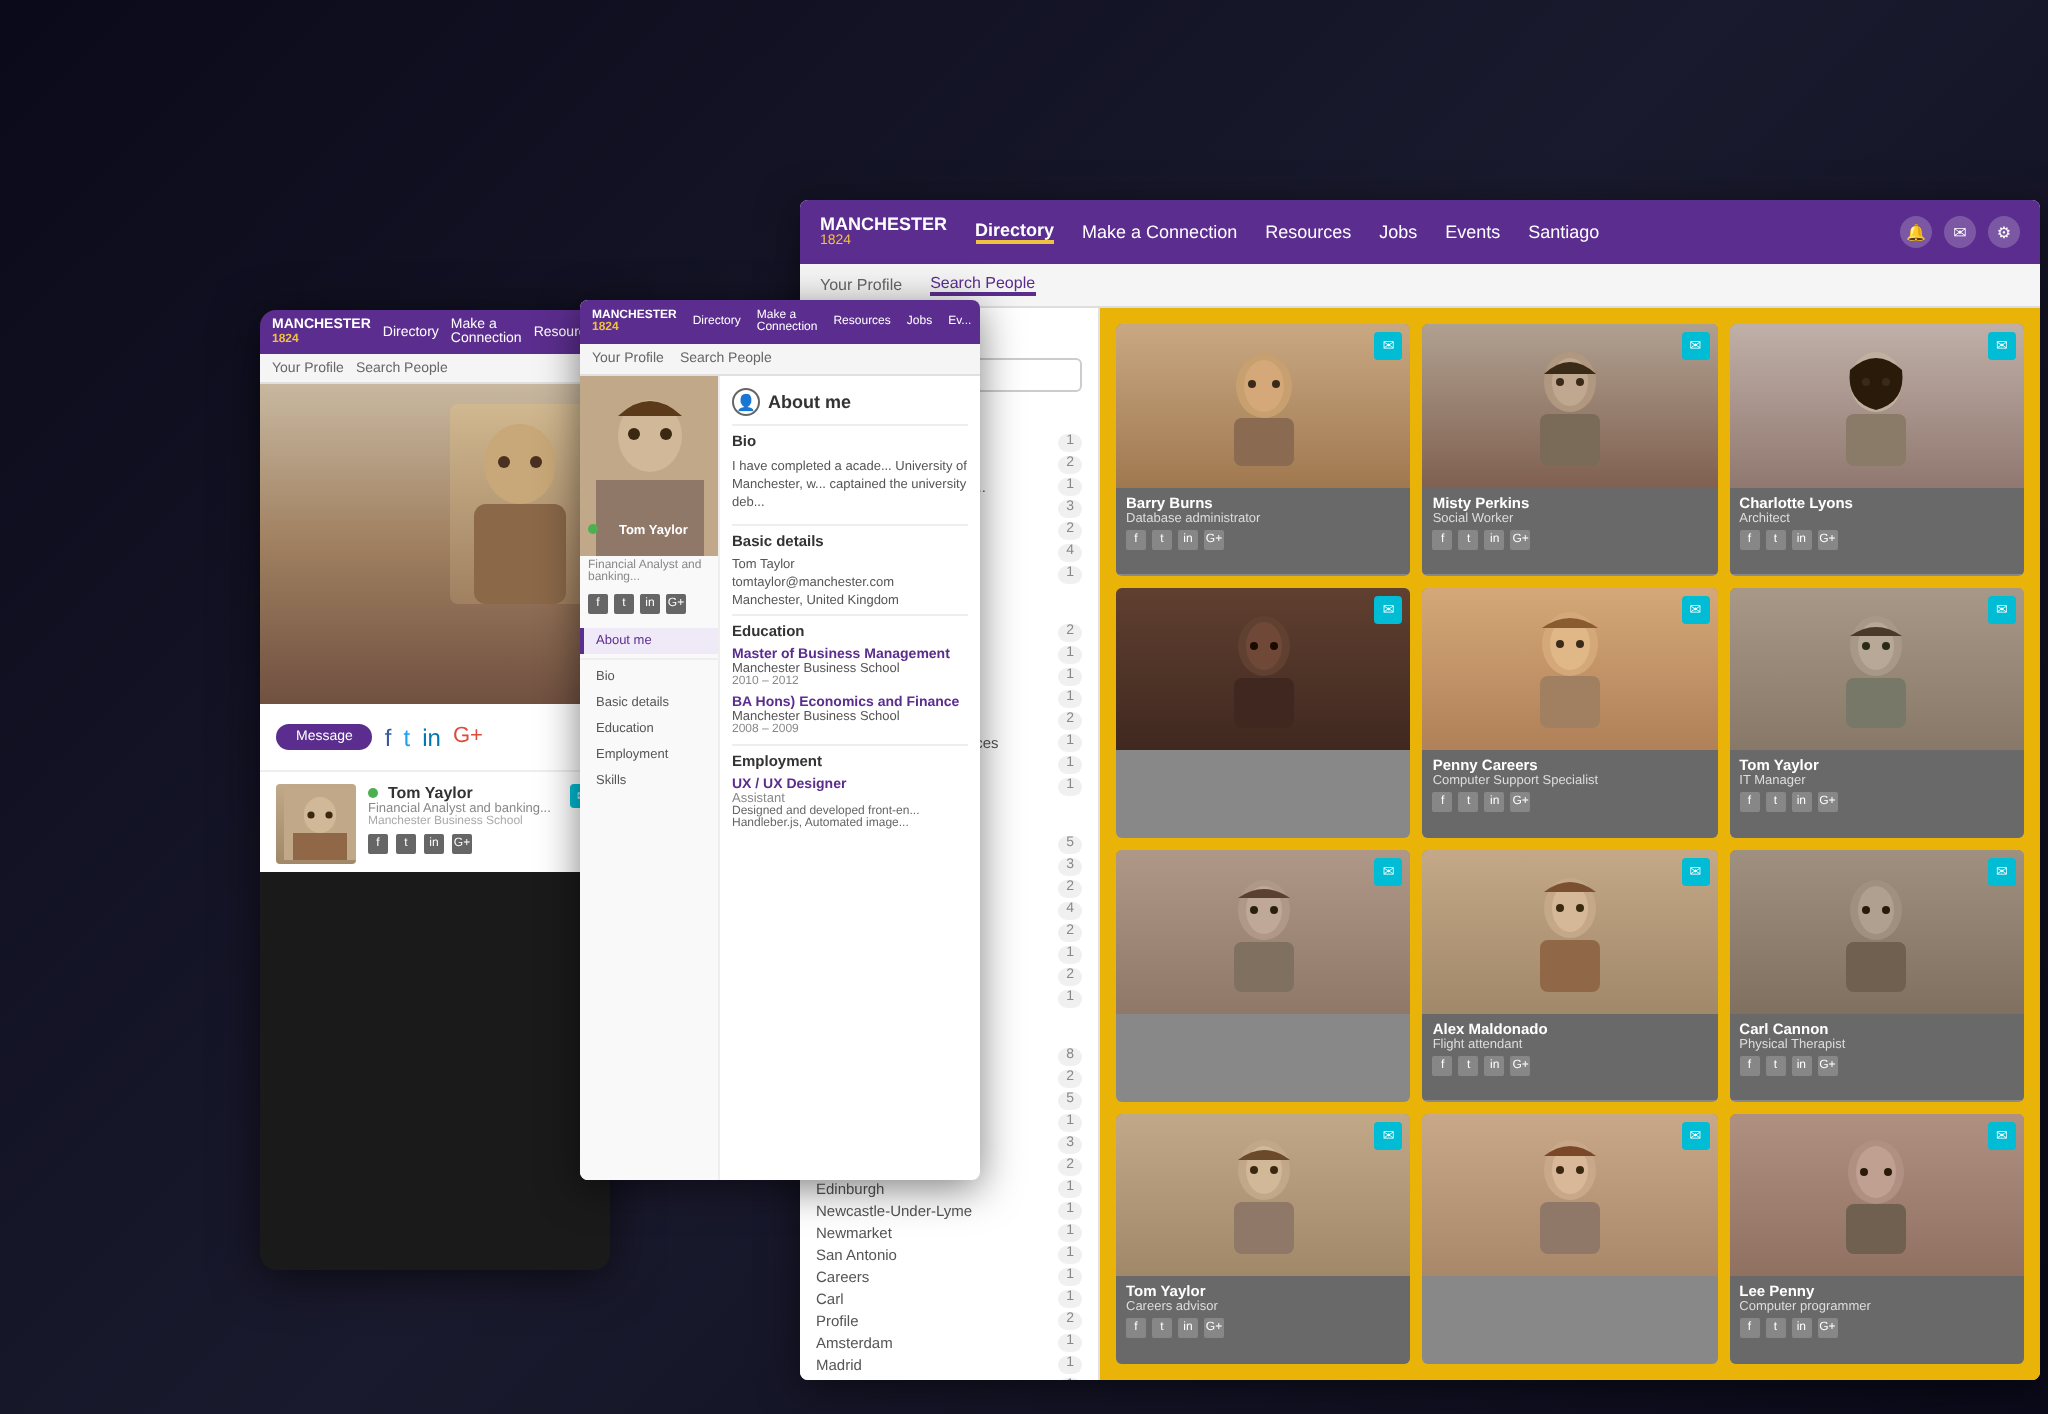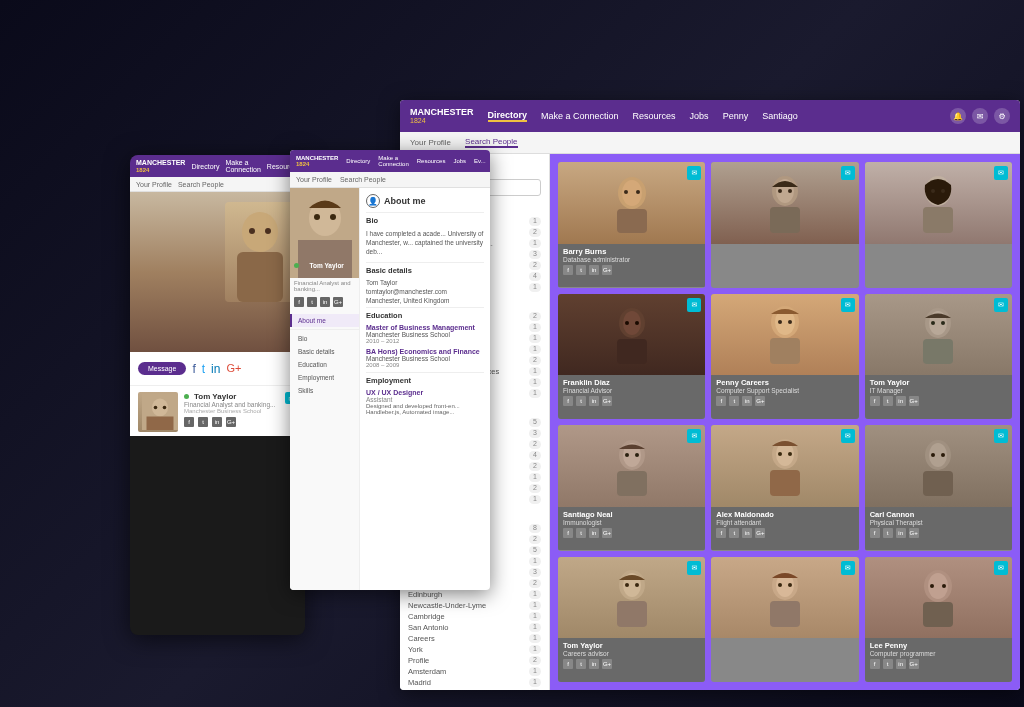--- a/index.html
+++ b/index.html
@@ -147,21 +147,21 @@
       background: #f0f0f0;
       border-radius: 8px;
       padding: 0 4px;
       font-size: 7px;
       color: #888;
     }
 
     
     .people-grid {
       flex: 1;
-      background: #8b5cf6;
+      background: #eab308;
       padding: 8px;
       display: grid;
       grid-template-columns: repeat(3, 1fr);
       grid-template-rows: repeat(4, 1fr);
       gap: 6px;
       overflow: hidden;
     }
     .person-card {
       background: #888;
       border-radius: 3px;
@@ -536,21 +536,21 @@
     <div class="manchester-logo">
       <div>
         <div class="logo-text">MANCHESTER</div>
         <div class="logo-year">1824</div>
       </div>
     </div>
     <span class="nav-link active">Directory</span>
     <span class="nav-link">Make a Connection</span>
     <span class="nav-link">Resources</span>
     <span class="nav-link">Jobs</span>
-    <span class="nav-link">Penny</span>
+    <span class="nav-link">Events</span>
     <span class="nav-link">Santiago</span>
     <div class="nav-icons">
       <div class="nav-icon-circle">🔔</div>
       <div class="nav-icon-circle">✉</div>
       <div class="nav-icon-circle">⚙</div>
     </div>
   </div>
 
   <div class="sub-nav">
     <span class="sub-nav-link">Your Profile</span>
@@ -698,33 +698,33 @@
           </div>
         <div class="filter-item">
             <span>Edinburgh</span>
             <span class="filter-count">1</span>
           </div>
         <div class="filter-item">
             <span>Newcastle-Under-Lyme</span>
             <span class="filter-count">1</span>
           </div>
         <div class="filter-item">
-            <span>Cambridge</span>
+            <span>Newmarket</span>
             <span class="filter-count">1</span>
           </div>
         <div class="filter-item">
             <span>San Antonio</span>
             <span class="filter-count">1</span>
           </div>
         <div class="filter-item">
             <span>Careers</span>
             <span class="filter-count">1</span>
           </div>
         <div class="filter-item">
-            <span>York</span>
+            <span>Carl</span>
             <span class="filter-count">1</span>
           </div>
         <div class="filter-item">
             <span>Profile</span>
             <span class="filter-count">2</span>
           </div>
         <div class="filter-item">
             <span>Amsterdam</span>
             <span class="filter-count">1</span>
           </div>
@@ -770,57 +770,67 @@
           <svg width="50" height="60" viewBox="0 0 50 60">
               <ellipse cx="25" cy="18" rx="13" ry="15" fill="#b09880"></ellipse>
               <ellipse cx="25" cy="18" rx="9" ry="12" fill="#c0a890"></ellipse>
               <path d="M12 14 Q25 2 38 14" fill="#3a2a18"></path>
               <rect x="10" y="34" width="30" height="26" rx="4" fill="#7a6a58"></rect>
               <circle cx="20" cy="18" r="2" fill="#3a2a1a"></circle>
               <circle cx="30" cy="18" r="2" fill="#3a2a1a"></circle>
             </svg>
         </div>
         <div class="card-msg-icon">✉</div>
+        <div class="person-info">
+          <div class="person-name">Misty Perkins</div>
+          <div class="person-role">Social Worker</div>
+          <div class="person-social">
+            <div class="social-icon">f</div>
+            <div class="social-icon">t</div>
+            <div class="social-icon">in</div>
+            <div class="social-icon">G+</div>
+          </div>
+        </div>
       </div>
 
       <div class="person-card">
         <div class="person-photo-placeholder photo-charlotte">
           <svg width="50" height="60" viewBox="0 0 50 60">
               <ellipse cx="25" cy="18" rx="13" ry="15" fill="#c0b0a0"></ellipse>
               <ellipse cx="25" cy="18" rx="9" ry="12" fill="#d0c0b0"></ellipse>
               <path d="M12 12 Q25 0 38 12 Q40 28 25 32 Q10 28 12 12Z" fill="#2a1a0a"></path>
               <rect x="10" y="34" width="30" height="26" rx="4" fill="#8a7a68"></rect>
               <circle cx="20" cy="18" r="2" fill="#3a2a1a"></circle>
               <circle cx="30" cy="18" r="2" fill="#3a2a1a"></circle>
             </svg>
         </div>
         <div class="card-msg-icon">✉</div>
+        <div class="person-info">
+          <div class="person-name">Charlotte Lyons</div>
+          <div class="person-role">Architect</div>
+          <div class="person-social">
+            <div class="social-icon">f</div>
+            <div class="social-icon">t</div>
+            <div class="social-icon">in</div>
+            <div class="social-icon">G+</div>
+          </div>
+        </div>
       </div>
 
       <div class="person-card">
         <div class="person-photo-placeholder photo-franklin">
           <svg width="50" height="60" viewBox="0 0 50 60">
               <ellipse cx="25" cy="19" rx="13" ry="15" fill="#604030"></ellipse>
               <ellipse cx="25" cy="19" rx="9" ry="12" fill="#704838"></ellipse>
               <rect x="10" y="35" width="30" height="25" rx="4" fill="#402820"></rect>
               <circle cx="20" cy="19" r="2" fill="#1a0a00"></circle>
               <circle cx="30" cy="19" r="2" fill="#1a0a00"></circle>
             </svg>
         </div>
         <div class="card-msg-icon">✉</div>
-        <div class="person-info">
-          <div class="person-name">Franklin Diaz</div>
-          <div class="person-role">Financial Advisor</div>
-          <div class="person-social">
-            <div class="social-icon">f</div>
-            <div class="social-icon">t</div>
-            <div class="social-icon">in</div>
-            <div class="social-icon">G+</div>
-          </div>
-        </div>
       </div>
 
       <div class="person-card">
         <div class="person-photo-placeholder photo-penny">
           <svg width="50" height="60" viewBox="0 0 50 60">
               <ellipse cx="25" cy="18" rx="14" ry="16" fill="#d4a878"></ellipse>
               <ellipse cx="25" cy="18" rx="10" ry="13" fill="#e0b888"></ellipse>
               <path d="M11 10 Q25 0 39 10" fill="#8a5a30"></path>
               <rect x="10" y="34" width="30" height="26" rx="4" fill="#a08060"></rect>
               <circle cx="20" cy="18" r="2" fill="#3a2a1a"></circle>
@@ -869,30 +879,20 @@
           <svg width="50" height="60" viewBox="0 0 50 60">
               <ellipse cx="25" cy="19" rx="13" ry="15" fill="#b09888"></ellipse>
               <ellipse cx="25" cy="19" rx="9" ry="12" fill="#c0a898"></ellipse>
               <path d="M12 13 Q25 4 38 13" fill="#5a4030"></path>
               <rect x="10" y="35" width="30" height="25" rx="4" fill="#807060"></rect>
               <circle cx="20" cy="19" r="2" fill="#2a2010"></circle>
               <circle cx="30" cy="19" r="2" fill="#2a2010"></circle>
             </svg>
         </div>
         <div class="card-msg-icon">✉</div>
-        <div class="person-info">
-          <div class="person-name">Santiago Neal</div>
-          <div class="person-role">Immunologist</div>
-          <div class="person-social">
-            <div class="social-icon">f</div>
-            <div class="social-icon">t</div>
-            <div class="social-icon">in</div>
-            <div class="social-icon">G+</div>
-          </div>
-        </div>
       </div>
 
       <div class="person-card">
         <div class="person-photo-placeholder photo-alex">
           <svg width="50" height="60" viewBox="0 0 50 60">
               <ellipse cx="25" cy="18" rx="13" ry="15" fill="#c4a888"></ellipse>
               <ellipse cx="25" cy="18" rx="9" ry="12" fill="#d4b898"></ellipse>
               <path d="M12 10 Q25 0 38 10" fill="#7a5030"></path>
               <rect x="10" y="34" width="30" height="26" rx="4" fill="#906848"></rect>
               <circle cx="20" cy="18" r="2" fill="#3a2a10"></circle>

